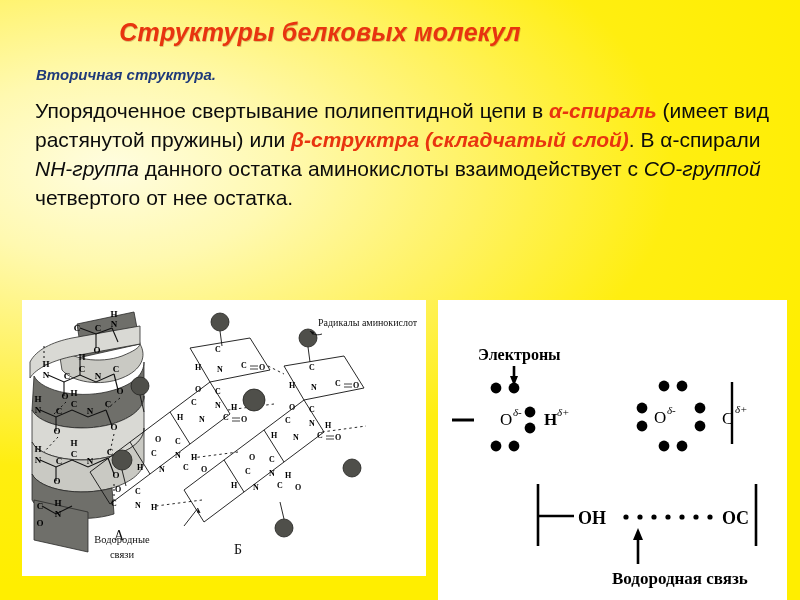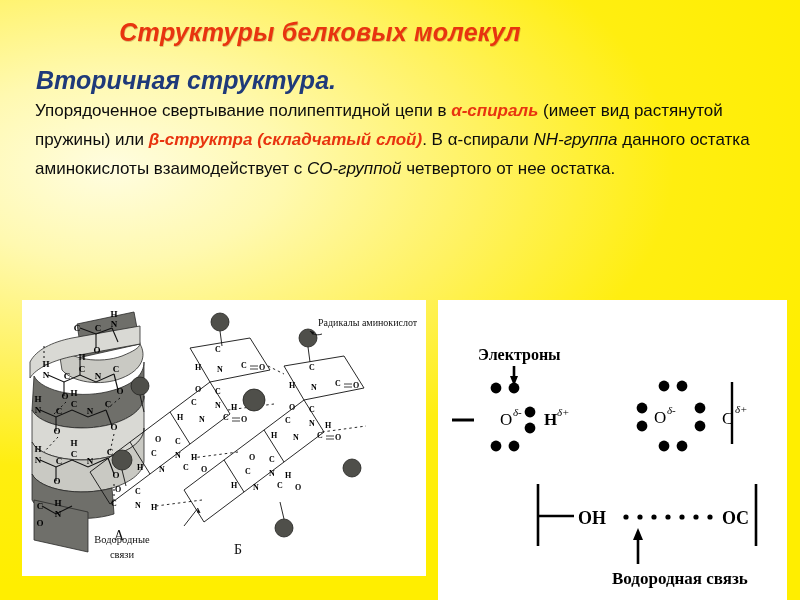--- a/index.html
+++ b/index.html
@@ -17,26 +17,26 @@
   #title{
     position:absolute;left:0;top:18px;width:640px;
     text-align:center;
     font-size:25px;font-weight:bold;font-style:italic;
     color:#e8340f;
     letter-spacing:.2px;
     text-shadow:0.6px 0.6px 0 rgba(120,40,0,.25);
   }
   #subtitle{
     position:absolute;left:36px;top:66px;
-    font-size:25px;font-weight:bold;font-style:italic;
+    font-size:15px;font-weight:bold;font-style:italic;
     color:#1f3a7a;
   }
   #body{
     position:absolute;left:35px;top:96px;width:735px;
-    font-size:17px;line-height:29px;color:#0c0c0c;
+    font-size:21px;line-height:29px;color:#0c0c0c;
   }
   #body .hl{color:#e8340f;font-style:italic;font-weight:bold;}
   #body .it{font-style:italic;}
 
   .panel{
     position:absolute;background:#ffffff;
     box-shadow:0 0 0 0 rgba(0,0,0,0);
   }
   #panel-left{left:22px;top:300px;width:404px;height:276px;}
   #panel-right{left:438px;top:300px;width:349px;height:308px;}

